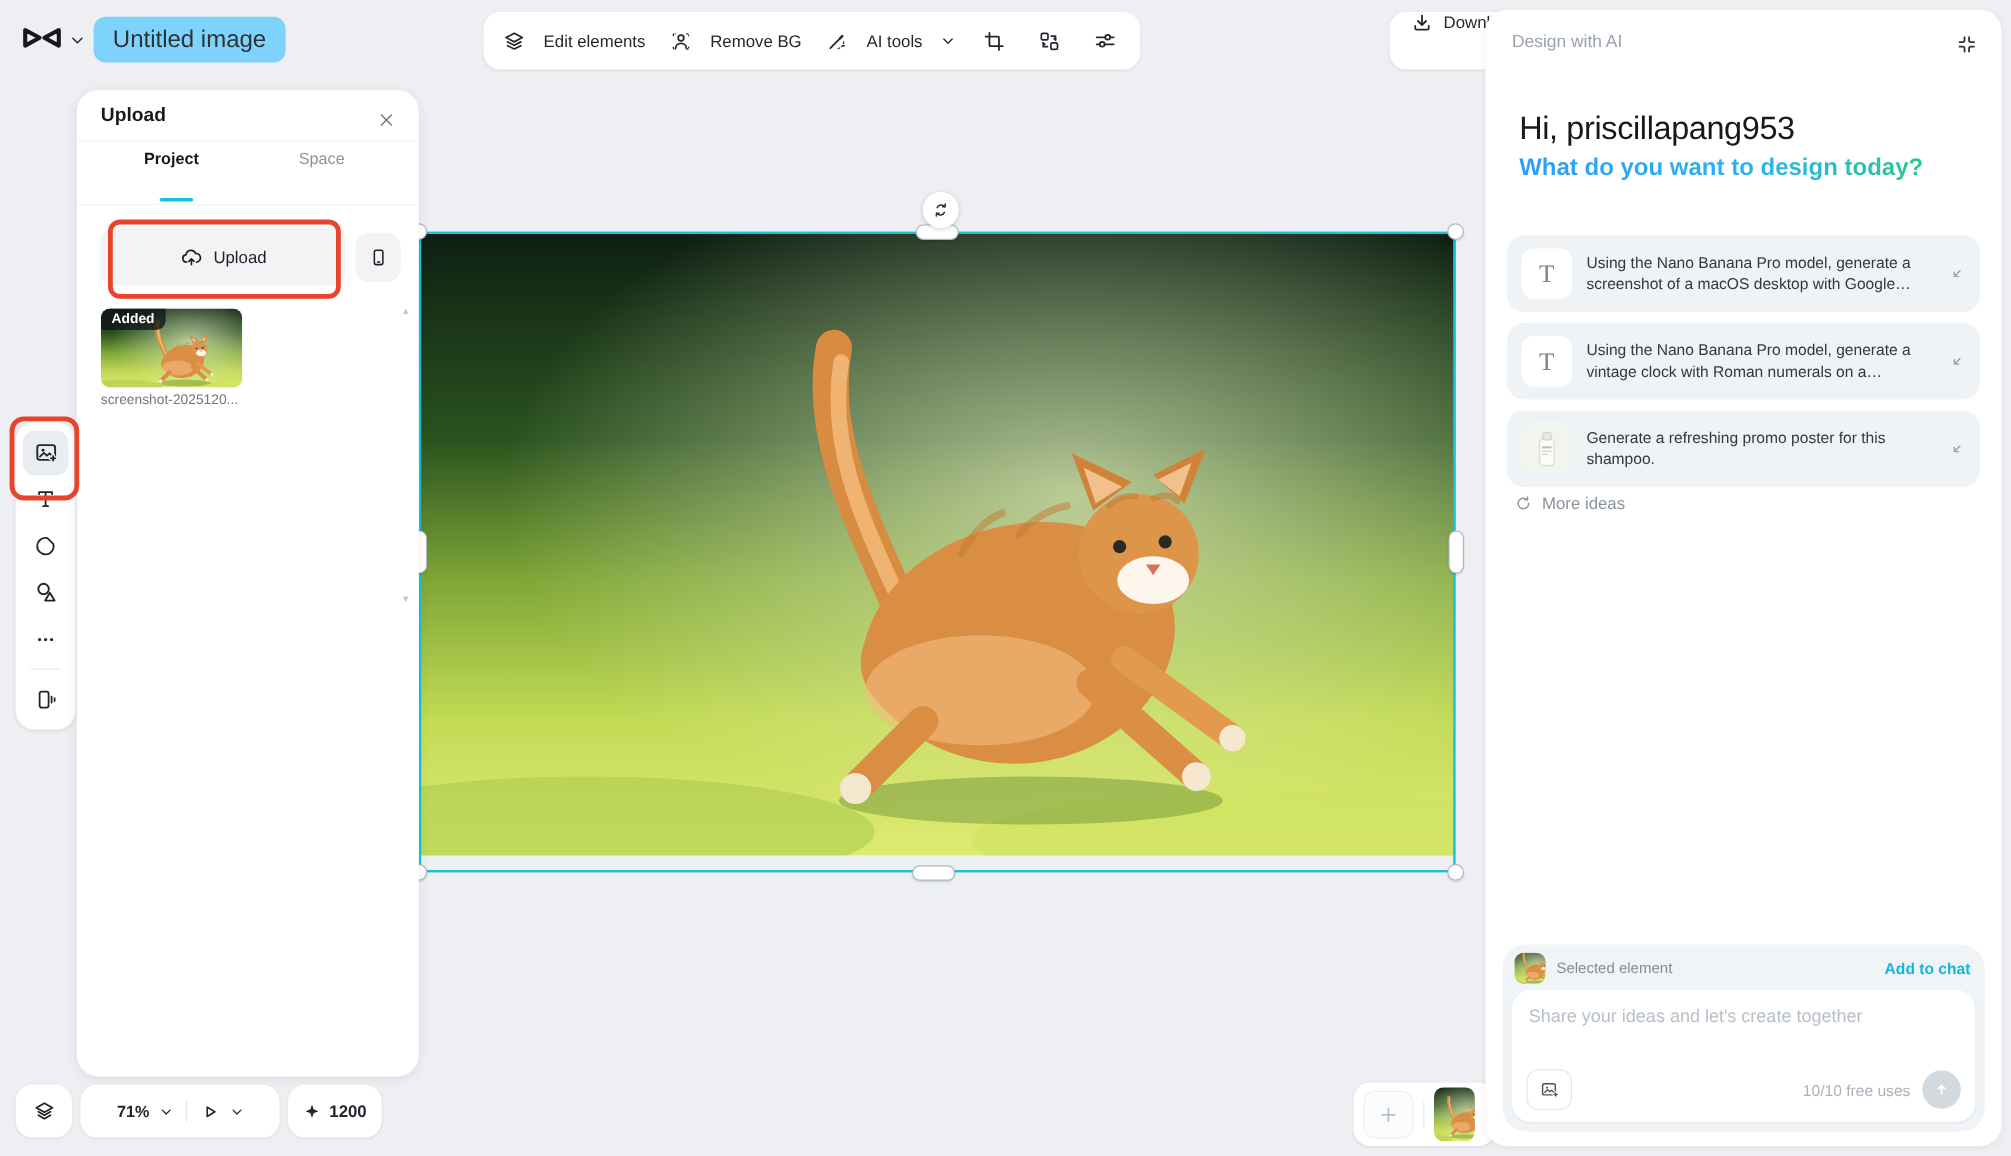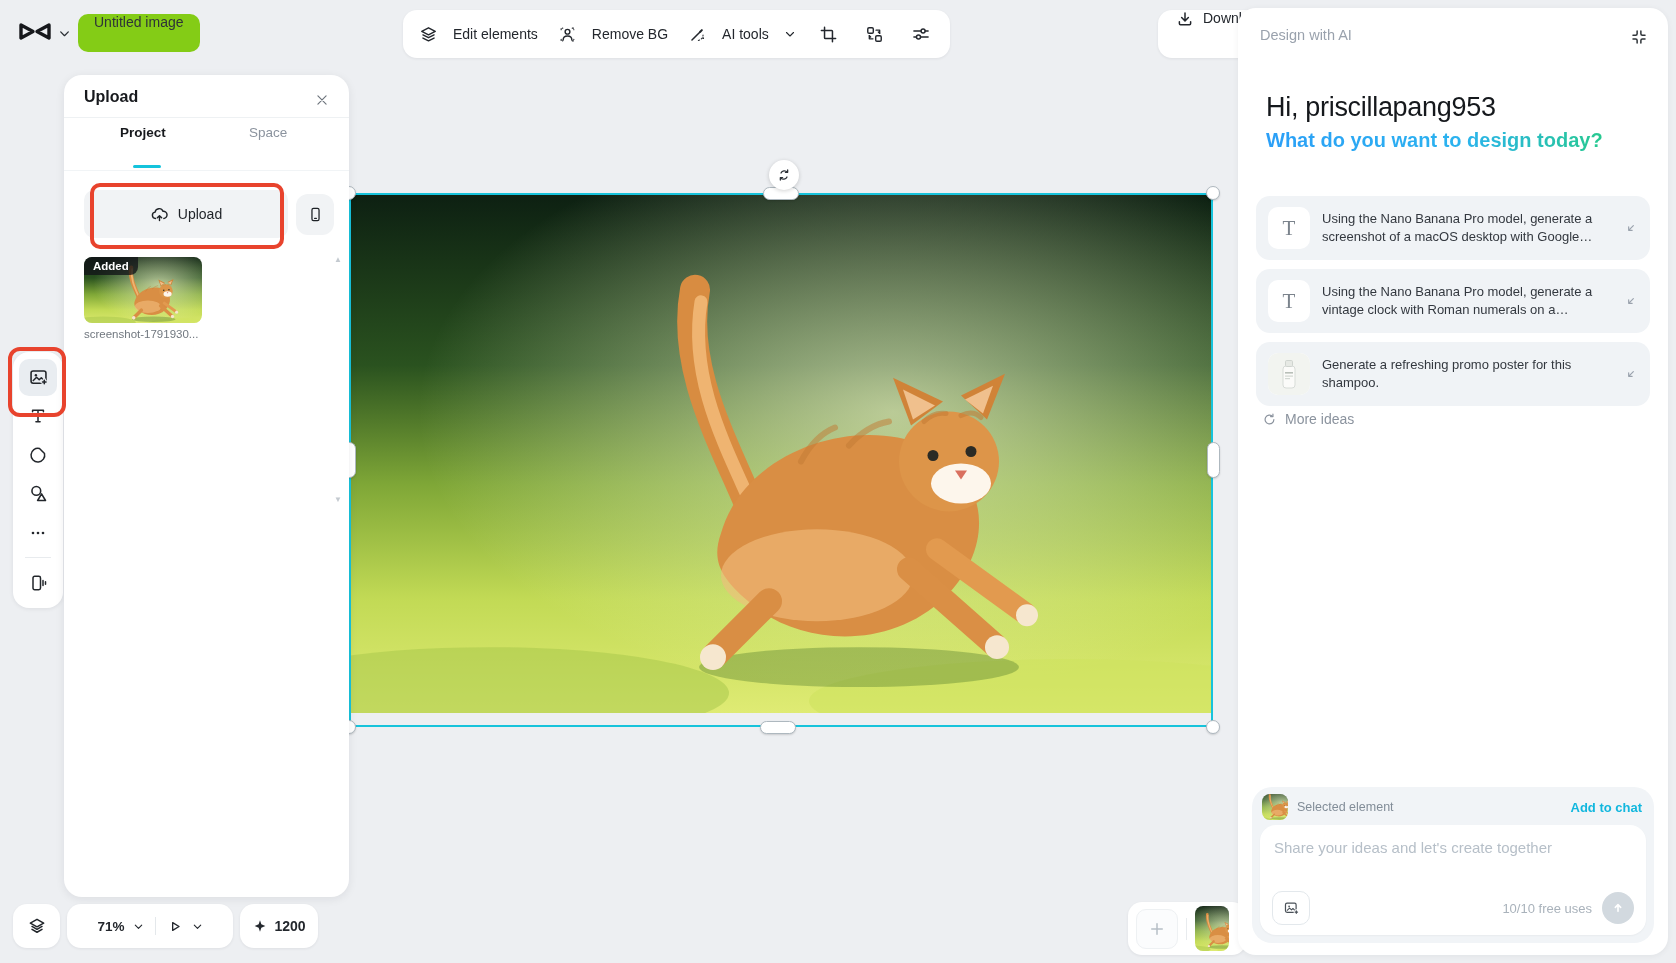--- a/index.html
+++ b/index.html
@@ -7,22 +7,22 @@
   body { font-family:"Liberation Sans", sans-serif; background:#edeff2; color:#1c2025; }
   #screen { position:absolute; inset:0; width:1676px; height:963px; }
 
   .pill { background:#fff; border-radius:14px; box-shadow:0 1px 3px rgba(25,30,36,.07); }
   svg.ic { display:block; }
 
   
   .logo-wrap { position:absolute; left:18px; top:18px; z-index:30; }
   .logo-chevron { position:absolute; left:58px; top:27px; z-index:30; color:#2a2f35; }
   .title-pill { position:absolute; left:78px; top:14px; height:38px; padding:0 16px; border-radius:10px;
-                background:#84cc16; z-index:30; display:flex; 
-                font-size:14px; color:#2e3338; }
+                background:#7dd3fc; z-index:30; display:flex; align-items:center;
+                font-size:20px; color:#2e3338; }
   .toolbar { position:absolute; left:403px; top:10px; height:48px; z-index:30;
              display:flex; align-items:center; padding:0 16px; gap:20px; }
   .tool-item { display:flex; align-items:center; gap:15px; font-size:14px; font-weight:500; color:#23272d; cursor:pointer; white-space:nowrap; }
   .tool-icon-btn { width:26px; height:26px; display:flex; align-items:center; justify-content:center; color:#23272d; cursor:pointer; }
   .download-pill { position:absolute; left:1158px; top:10px; height:48px; padding:0 18px; z-index:30;
                    display:flex; align-items:flex-start; gap:9px; font-size:14px; font-weight:500; color:#23272d; cursor:pointer; }
 
   
   .canvas-img { position:absolute; left:349px; top:194px; width:864px; height:519px; z-index:4; }
   .sel-frame { position:absolute; left:349px; top:193px; width:864px; height:534px; border:2px solid #17c3db; z-index:5; }
@@ -318,21 +318,21 @@
         <rect x="7" y="3.5" width="10" height="17" rx="2.2" fill="none" stroke="currentColor" stroke-width="1.8"></rect>
         <path d="M10.8 17.5h2.4" stroke="currentColor" stroke-width="1.8" stroke-linecap="round"></path>
       </svg>
     </div>
     <div class="up-thumb">
       <div class="added-badge">Added</div>
       <svg width="118" height="66" viewBox="0 0 864 520" preserveAspectRatio="xMidYMid slice">
         <use href="#cat-scene"></use>
       </svg>
     </div>
-    <div class="up-filename">screenshot-1791930...</div>
+    <div class="up-filename">screenshot-2025120...</div>
     <div class="scroll-arrow" style="top:180px;">▲</div>
     <div class="scroll-arrow" style="top:420px;">▼</div>
   </div>
 
   <div class="anno anno-upload"></div>
   <div class="anno anno-rail"></div>
 
   <div class="bl-layers pill">
     <svg class="ic" width="20" height="20" viewBox="0 0 24 24">
       <path d="M12 4l8 4.5L12 13 4 8.5z M6 12.5L12 16l6-3.5 M6 16L12 19.5 18 16" fill="none" stroke="currentColor" stroke-width="1.8" stroke-linejoin="round" stroke-linecap="round"></path>

